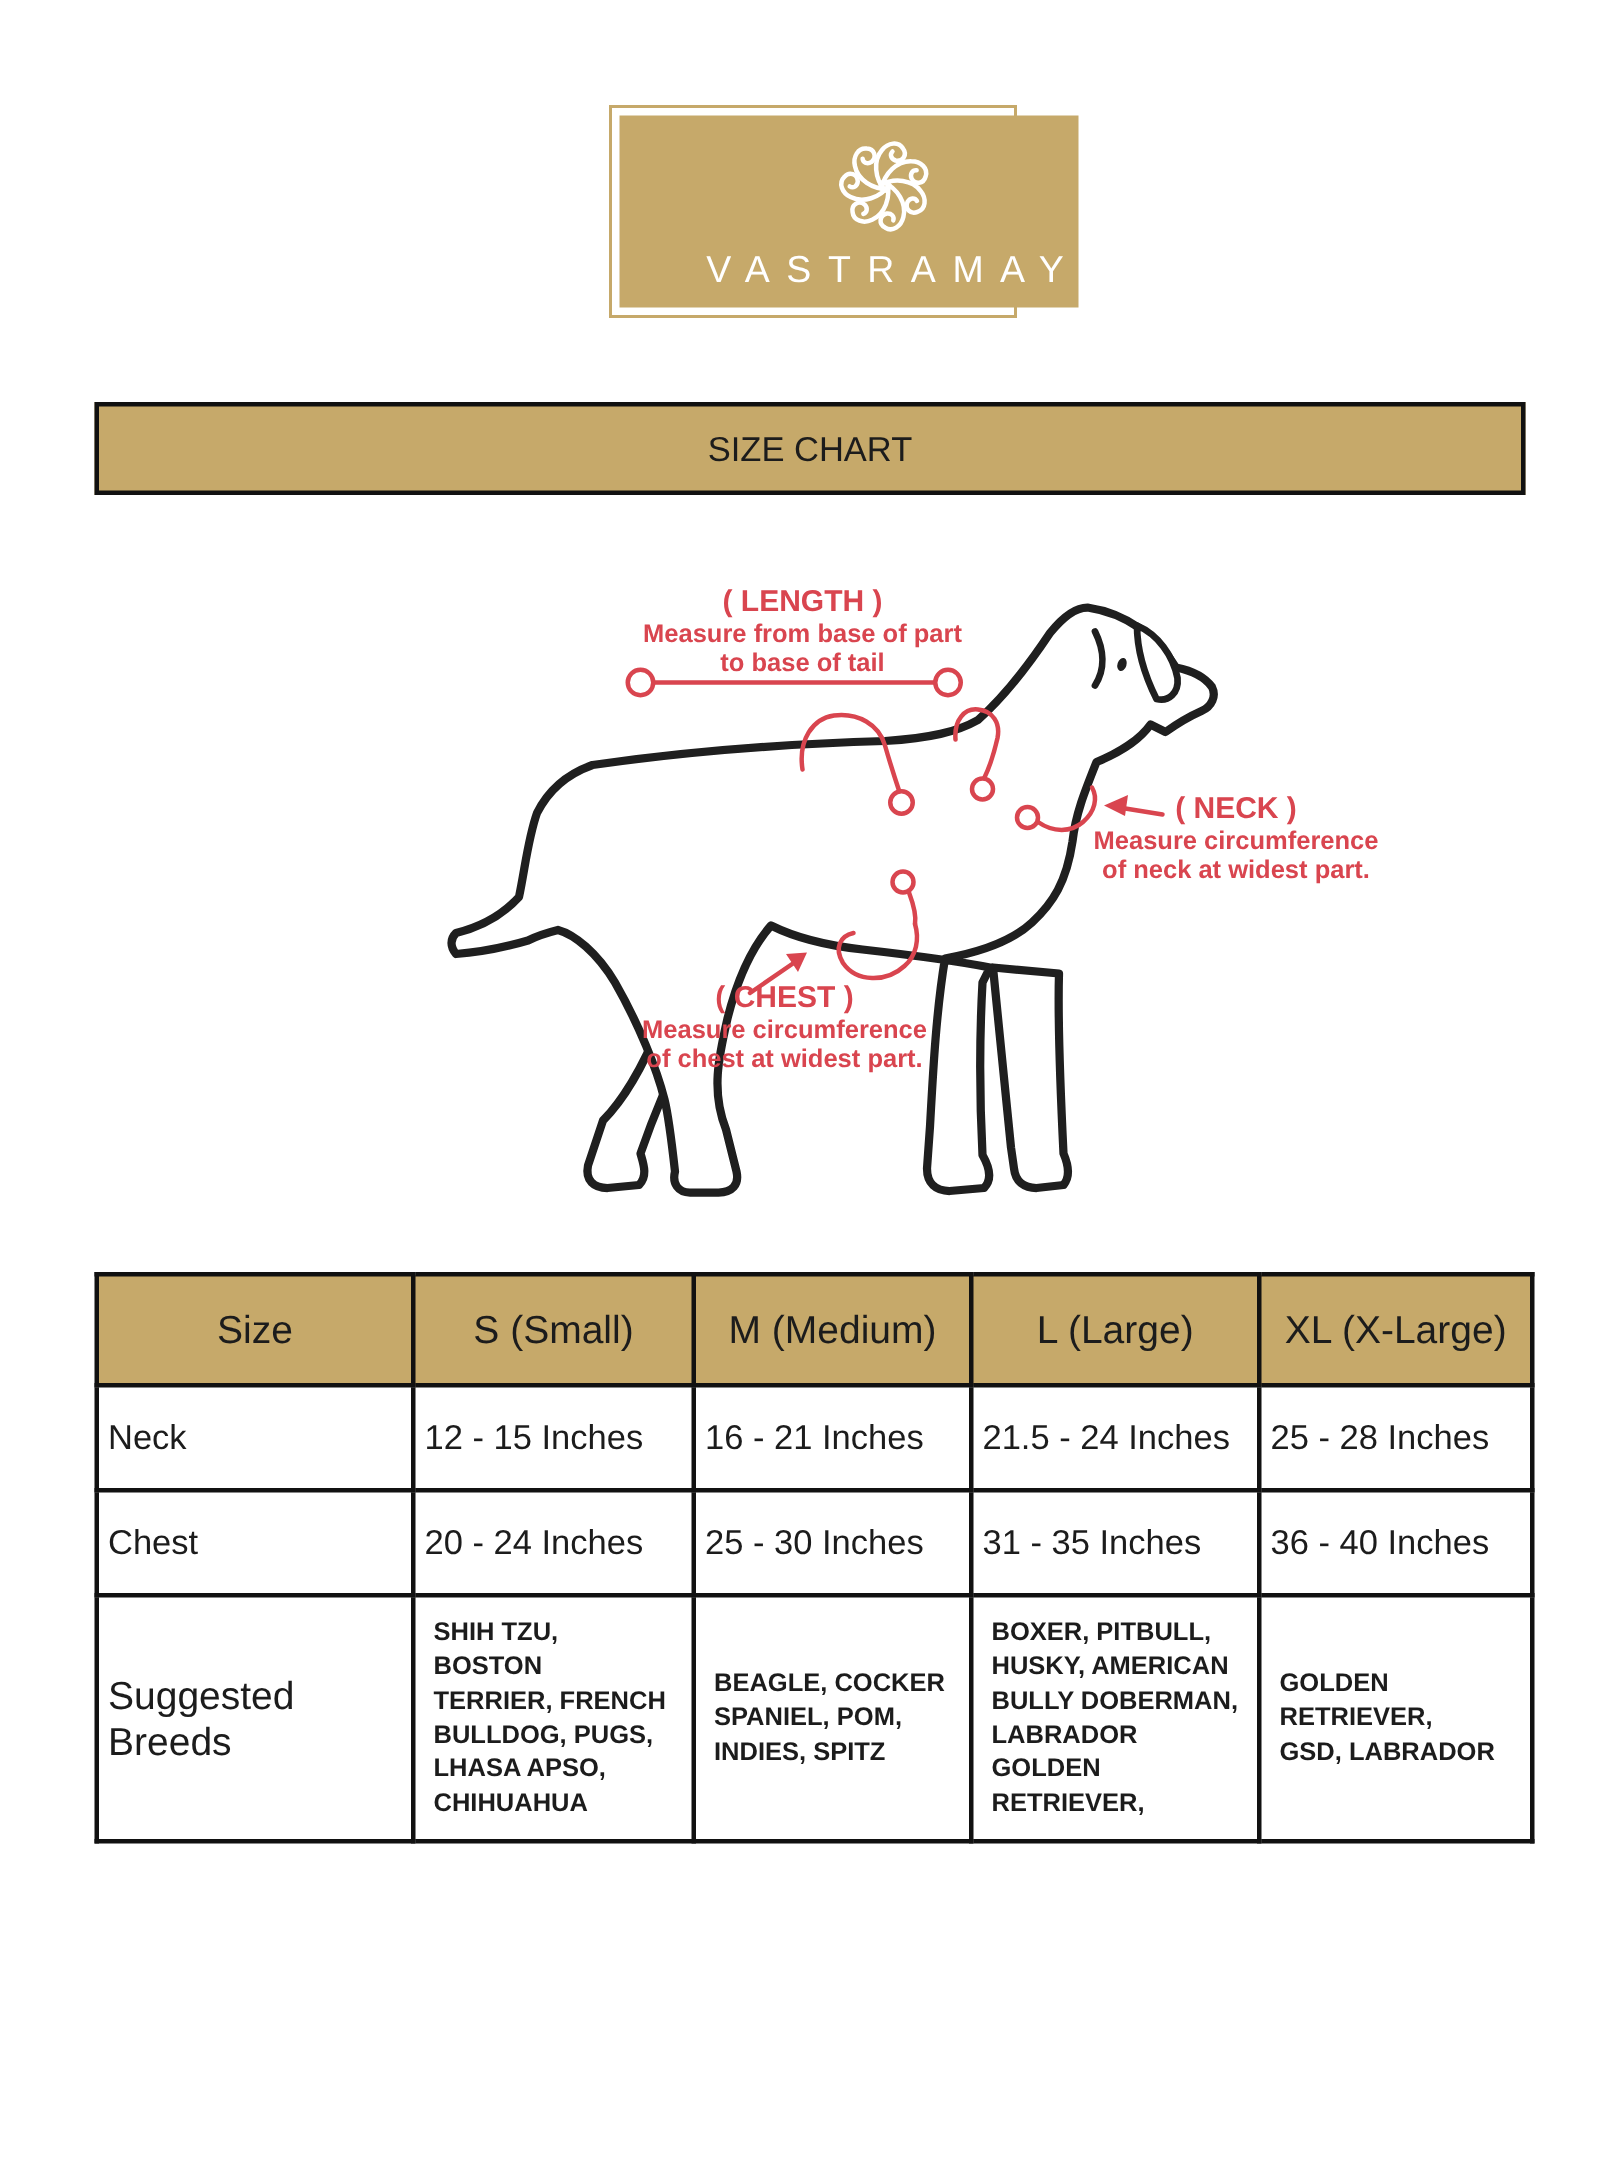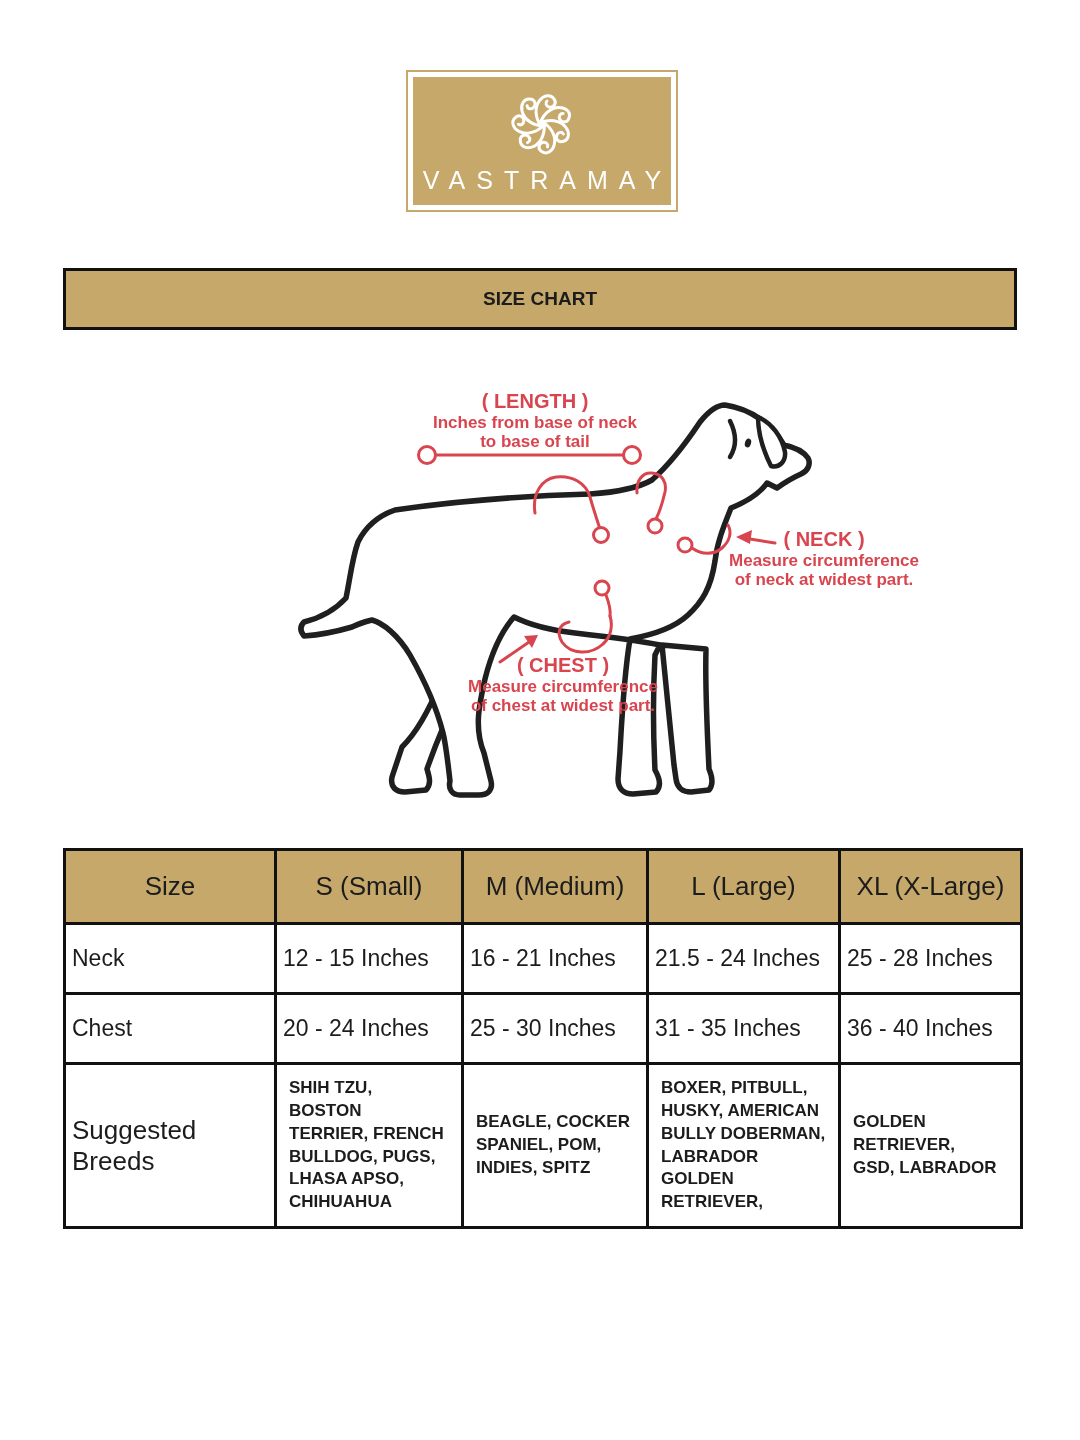--- a/index.html
+++ b/index.html
@@ -7,45 +7,45 @@
     width:1080px;height:1440px;position:relative;background:#ffffff;
     font-family:"Liberation Sans", sans-serif;color:#1c1c1c;overflow:hidden;
   }
   
   .logo-box{
     position:absolute;left:406px;top:70px;width:272px;height:142px;
     border:2px solid #c6a96a;background:#ffffff;padding:5px;box-sizing:border-box;
   }
   .logo-inner{
     width:100%;height:100%;background:#c6a96a;
-    display:flex;flex-direction:column;align-items:center;justify-content:center;
+    display:flex;flex-direction:column;align-items:center;justify-content:center;padding-left:48px;
   }
   .logo-mark{margin-top:2px;}
   .brand-name{
     color:#ffffff;font-size:25px;letter-spacing:11px;text-indent:11px;
     margin-top:7px;font-weight:400;
   }
   
   .banner{
     position:absolute;left:63px;top:268px;width:954px;height:62px;
     background:#c6a96a;border:3px solid #111;box-sizing:border-box;
     display:flex;align-items:center;justify-content:center;white-space:pre;
   }
-  .banner .b1{font-weight:bold;font-size:19px;}
+  .banner .b1{font-weight:normal;font-size:23px;}
   .banner .b2{font-weight:400;font-size:28px;}
   
   .dog-svg{position:absolute;left:288px;top:383px;}
   .note{
     position:absolute;color:#d9454f;font-weight:bold;text-align:center;line-height:1.14;
   }
   .note .lab{font-size:20px;}
   .note .txt{font-size:17px;}
   #note-length{left:389px;top:390px;width:292px;}
   #note-neck{left:728px;top:528px;width:192px;}
-  #note-chest{left:427px;top:654px;width:192px;margin-left:40px;}
+  #note-chest{left:427px;top:654px;width:192px;}
   
   .size-table{
     position:absolute;left:63px;top:848px;width:957px;
     border-collapse:collapse;table-layout:fixed;
   }
   .size-table th,.size-table td{
     border:3px solid #111;vertical-align:middle;
     padding:2px 6px;box-sizing:border-box;background:#fff;
   }
   .size-table th{
@@ -177,21 +177,21 @@
     <circle cx="314" cy="205" r="7"></circle>
   </g>
   <g fill="#d9454f" stroke="none">
     <polygon points="448,154 464,147 462,161"></polygon>
     <polygon points="250,252 236,253 244,265"></polygon>
   </g>
 </svg>
 
 <div class="note" id="note-length">
   <div class="lab">( LENGTH )</div>
-  <div class="txt">Inches from base of neck</div>
+  <div class="txt">Measure from base of part</div>
   <div class="txt">to base of tail</div>
 </div>
 <div class="note" id="note-neck">
   <div class="lab">( NECK )</div>
   <div class="txt">Measure circumference</div>
   <div class="txt">of neck at widest part.</div>
 </div>
 <div class="note" id="note-chest">
   <div class="lab">( CHEST )</div>
   <div class="txt">Measure circumference</div>

